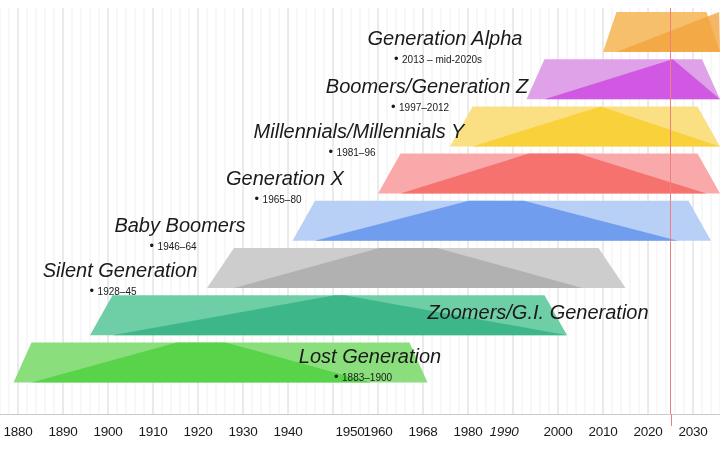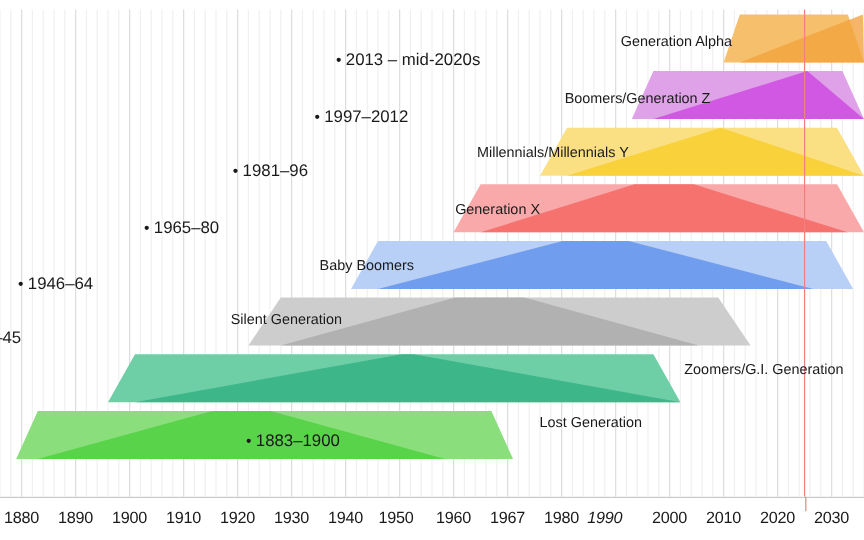--- a/index.html
+++ b/index.html
@@ -51,27 +51,28 @@
     white-space: nowrap;
   }
   .band-label {
     position: absolute;
     color: #1a1a1a;
     white-space: nowrap;
     line-height: 1.18;
   }
   .band-label .bl-title {
     display: block;
-    font-size: 12px;
-    text-align: right;
+    font-size: 20px;
+    text-align: center;
+    font-style: italic;
   }
   .band-label .bl-years {
     display: block;
-    font-size: 14px;
-    text-align: left;
+    font-size: 10px;
+    text-align: center;
     padding-right: 14px;
   }
   .band-label .bl-years::before {
     content: "\2022\00a0";
     font-size: 13px;
   }
   .axis-rule {
     position: absolute;
     left: 0;
     top: 0;
@@ -248,23 +249,23 @@
   <div id="axis-area">
     <div class="axis-rule"></div>
     <div id="ticks-layer">
         <div class="tick-label" style="left: 18px;">1880</div>
         <div class="tick-label" style="left: 63px;">1890</div>
         <div class="tick-label" style="left: 108px;">1900</div>
         <div class="tick-label" style="left: 153px;">1910</div>
         <div class="tick-label" style="left: 198px;">1920</div>
         <div class="tick-label" style="left: 243px;">1930</div>
         <div class="tick-label" style="left: 288px;">1940</div>
-        <div class="tick-label" style="left: 330px;">1950</div>
+        <div class="tick-label" style="left: 350px;">1950</div>
         <div class="tick-label" style="left: 378px;">1960</div>
-        <div class="tick-label" style="left: 423px;">1967</div>
+        <div class="tick-label" style="left: 423px;">1968</div>
         <div class="tick-label" style="left: 468px;">1980</div>
         <div class="tick-label" style="left: 504px; font-style: italic;">1990</div>
         <div class="tick-label" style="left: 558px;">2000</div>
         <div class="tick-label" style="left: 603px;">2010</div>
         <div class="tick-label" style="left: 648px;">2020</div>
         <div class="tick-label" style="left: 693px;">2030</div>
       </div>
   <div style="position: absolute; top: 0px; width: 1px; height: 12px; background: rgb(240, 128, 128); left: 670.5px;"></div>
     </div>
 

